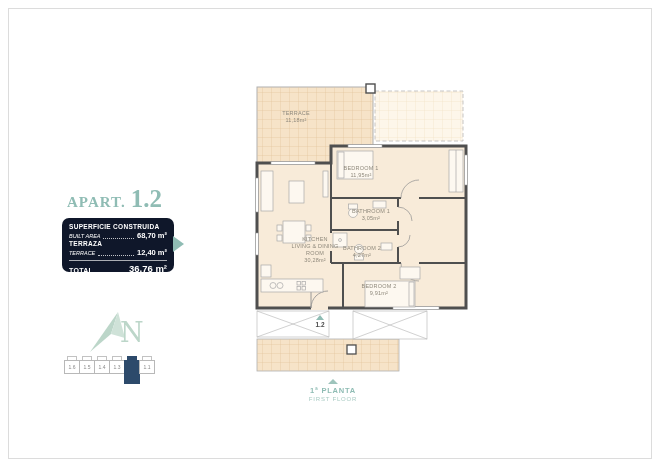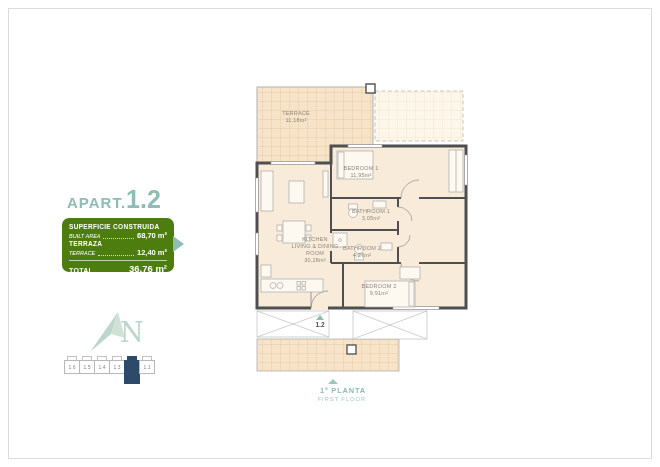--- a/index.html
+++ b/index.html
@@ -4,26 +4,26 @@
 <style>
   html,body{margin:0;padding:0;background:#fff;}
   .page{position:relative;width:660px;height:467px;background:#ffffff;font-family:"Liberation Sans",sans-serif;overflow:hidden;}
   .frame{position:absolute;left:8px;top:8px;right:8px;bottom:8px;border:1px solid #dcdcdc;pointer-events:none;}
 
   
   .watermark{position:absolute;left:130px;top:210px;width:400px;text-align:center;font-size:40px;letter-spacing:3px;
     color:rgba(125,125,125,0.22);white-space:nowrap;z-index:10;pointer-events:none;}
 
   
-  .apart-title{position:absolute;left:67px;top:185px;display:flex;align-items:baseline;color:#8fbcb4;z-index:3;}
+  .apart-title{position:absolute;left:67px;top:185px;display:flex;align-items:baseline;gap:5px;color:#8fbcb4;z-index:3;font-family:Liberation Serif, serif;}
   .apart-title .prefix{font-size:15px;font-weight:bold;letter-spacing:1px;}
   .apart-title .number{font-size:25px;font-weight:bold;}
 
   
-  .info-box{position:absolute;left:62px;top:218px;width:112px;height:54px;background:#4d7c0f;border-radius:7px;
+  .info-box{position:absolute;left:62px;top:218px;width:112px;height:54px;background:#0f172a;border-radius:7px;
     color:#fff;padding:5px 7px;box-sizing:border-box;z-index:3;}
   .ib-line{display:flex;align-items:flex-end;}
   .ib-primary{font-size:6.5px;font-weight:bold;letter-spacing:0.3px;line-height:1.25;}
   .ib-secondary{font-size:5.5px;font-style:italic;line-height:1.3;}
   .ib-value{font-size:7.5px;font-weight:bold;}
   .leader{flex:1;border-bottom:1px dotted rgba(255,255,255,0.75);margin:0 3px 1px;}
   .ib-divider{border-top:1px solid rgba(255,255,255,0.65);margin:3px 0 2px;}
   .ib-total-label{font-size:7px;font-weight:bold;letter-spacing:0.3px;}
   .ib-total-value{font-size:9.5px;font-weight:bold;}
   .info-arrow{position:absolute;left:173px;top:236px;width:0;height:0;border-top:8px solid transparent;
@@ -46,21 +46,21 @@
   
   .keyplan{position:absolute;left:64px;top:356px;display:flex;align-items:flex-start;z-index:3;}
   .kp-col{display:flex;flex-direction:column;align-items:center;width:16px;margin-right:-1px;}
   .kp-balc{width:10px;height:4px;border:1px solid #c2c2c2;border-bottom:none;box-sizing:border-box;}
   .kp-cell{width:16px;height:14px;border:1px solid #b8b8b8;box-sizing:border-box;display:flex;align-items:center;
     justify-content:center;font-size:5px;color:#8a8a8a;background:#fff;}
   .kp-col.hl .kp-balc{background:#2d4a6b;border-color:#2d4a6b;}
   .kp-col.hl .kp-cell{background:#2d4a6b;border-color:#2d4a6b;height:24px;color:transparent;}
 
   
-  .floorlabel{position:absolute;left:300px;top:379px;width:66px;text-align:right;z-index:3;}
+  .floorlabel{position:absolute;left:300px;top:379px;width:66px;text-align:center;z-index:3;}
   .fl-arrow{width:0;height:0;border-left:5px solid transparent;border-right:5px solid transparent;
     border-bottom:5px solid #9ec4bc;margin:0 auto 2px;}
   .fl-line1{font-size:7.5px;font-weight:bold;color:#8fbcb4;letter-spacing:0.8px;}
   .fl-line2{font-size:6px;color:#a9cbc3;letter-spacing:0.8px;margin-top:1px;}
 </style>
 </head>
 <body>
 
 <div class="page">
   <div class="frame"></div>

